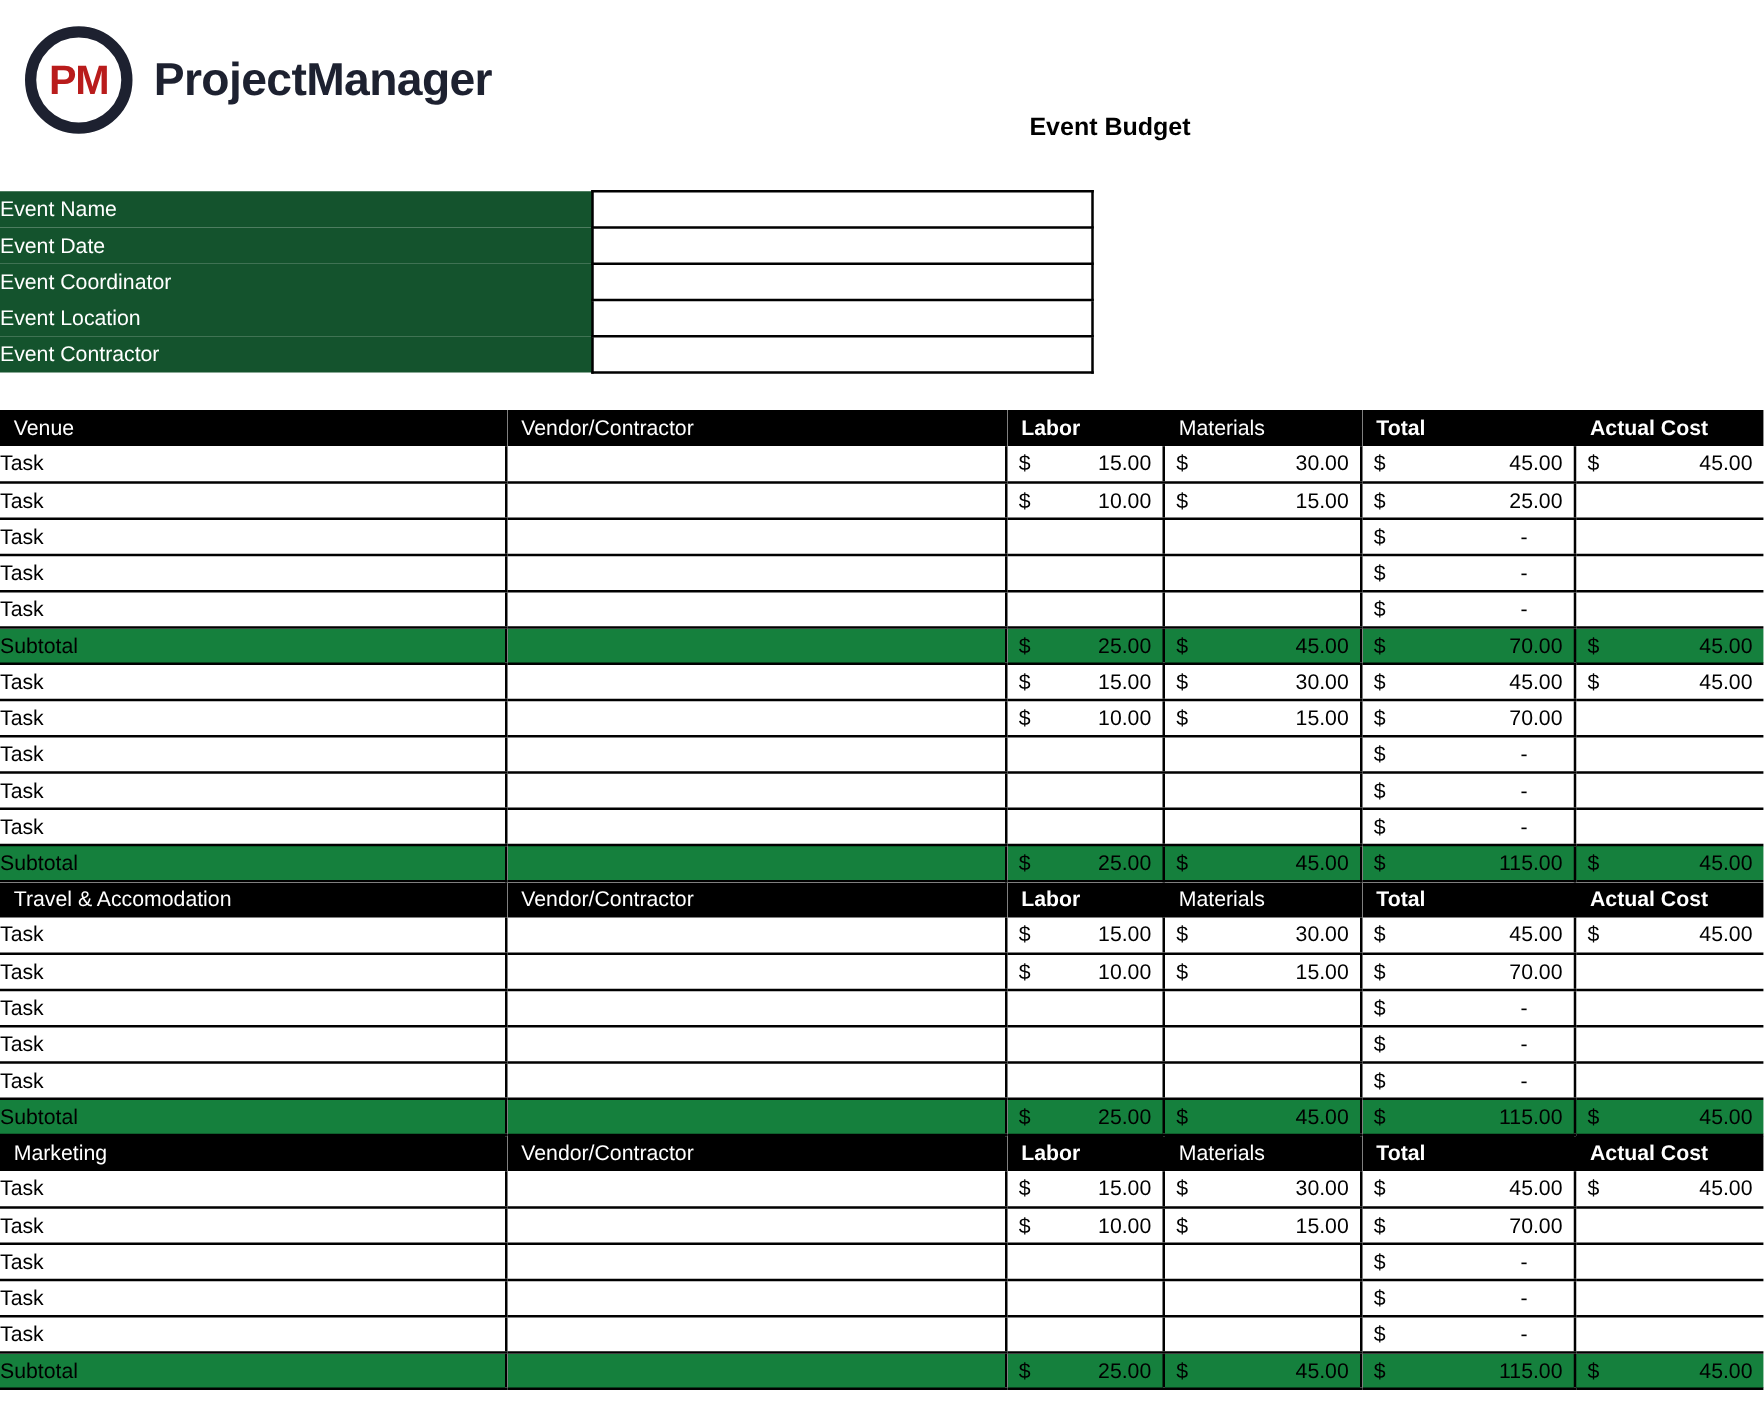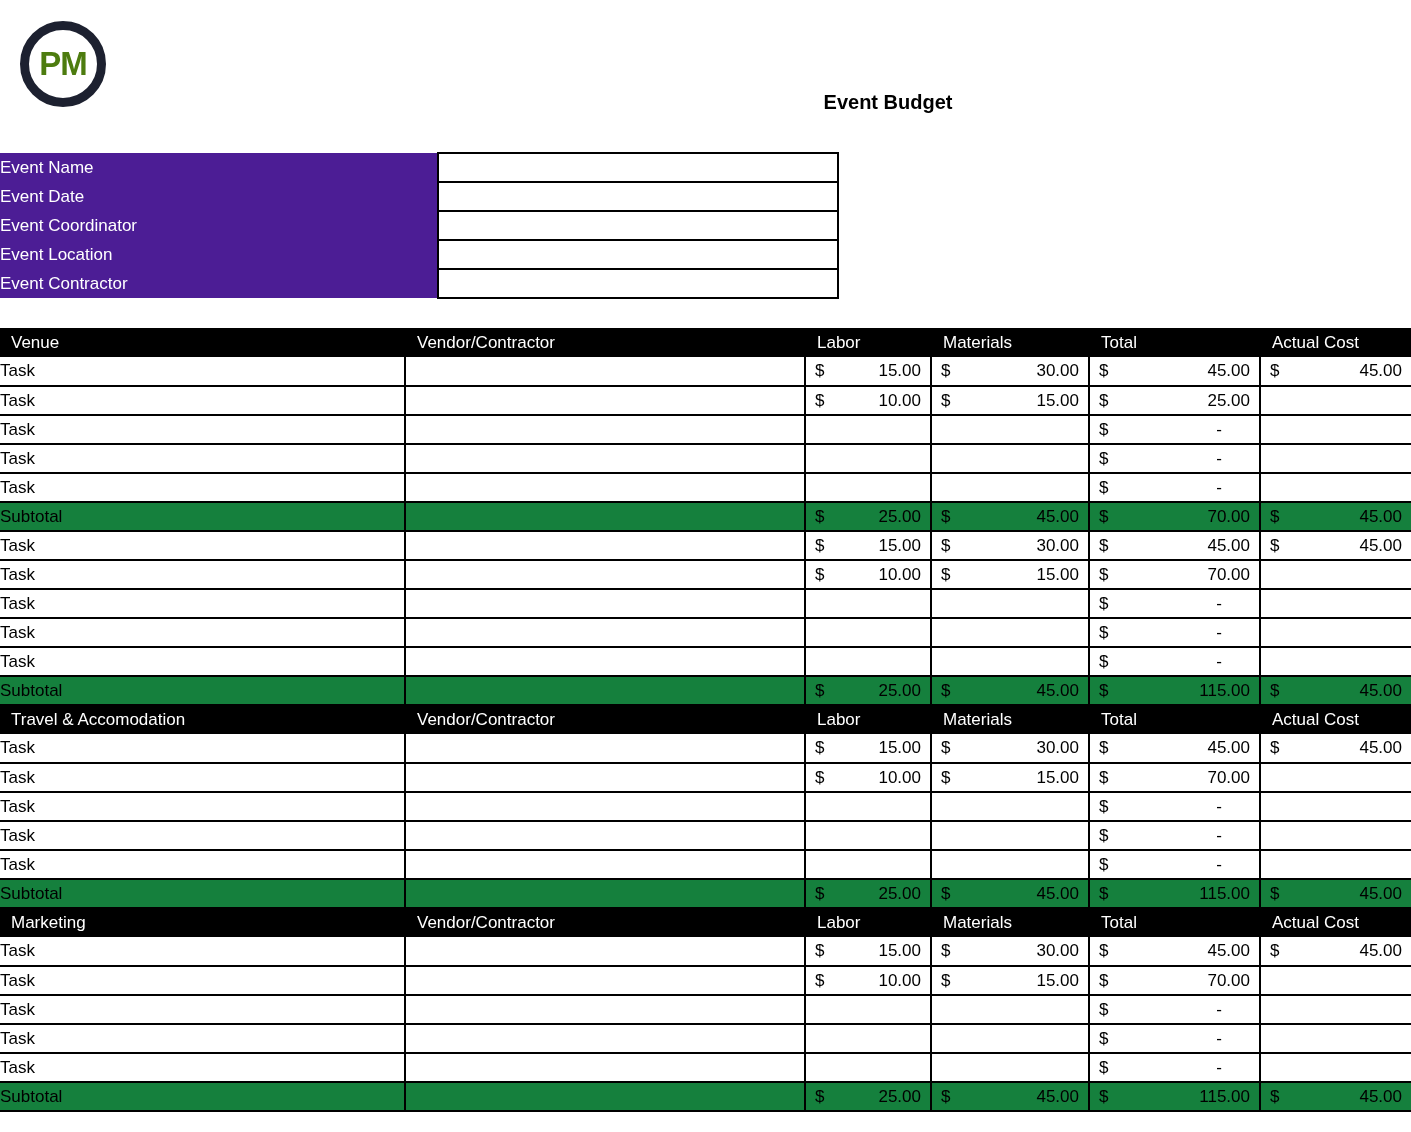--- a/index.html
+++ b/index.html
@@ -3,57 +3,58 @@
 <meta charset="utf-8">
 <style>
   html,body{margin:0;padding:0;background:#ffffff;}
   .page{position:relative;width:1411px;height:1132px;background:#ffffff;overflow:hidden;
         font-family:"Liberation Sans",sans-serif;color:#000;}
 
   
   .brand{position:absolute;top:21px;left:20px;display:flex;align-items:center;gap:17px;}
   .logo-circle{width:86px;height:86px;border-radius:50%;border:9px solid #1d2130;
                box-sizing:border-box;display:flex;align-items:center;justify-content:center;background:#fff;}
-  .logo-pm{font-size:33px;font-weight:bold;color:#4d7c0f;letter-spacing:-1px;}
+  .logo-pm{font-size:33px;font-weight:bold;color:#b91c1c;letter-spacing:-1px;}
   .brand-name{font-size:37px;font-weight:bold;color:#1d2130;letter-spacing:-0.5px;}
 
   
   .title{position:absolute;top:91px;left:888px;transform:translateX(-50%);
          font-size:20px;font-weight:bold;white-space:nowrap;}
 
   
   .info-table{position:absolute;top:152px;left:0;border-collapse:collapse;}
   .info-table td{height:29px;box-sizing:border-box;padding:0;font-size:17px;}
-  .info-label{width:438px;background:#4c1d95;color:#fff;padding-left:5px;}
+  .info-label{width:474px;background:#14532d;color:#fff;padding-left:5px;}
   .info-value{width:400px;background:#fff;border:2px solid #000;}
 
   
   .budget{position:absolute;top:328px;left:0;width:1411px;border-collapse:collapse;
           table-layout:fixed;}
   .budget td{height:29px;box-sizing:border-box;padding:0;overflow:hidden;
              white-space:nowrap;font-size:17px;vertical-align:middle;}
   .budget td.vline{border-left:2px solid #000;}
   .budget tr.gridrow td{border-bottom:2px solid #000;}
   .sec-hdr td{background:#000;color:#fff;}
   .sec-hdr .lbl{padding-left:11px;}
-  .bold{font-weight:normal;}
+  .bold{font-weight:bold;}
   .task-label,.subtotal-label{padding-left:4px;}
   .subtotal-row td{background:#15803d;}
   .cellflex{display:flex;justify-content:space-between;align-items:center;height:100%;padding:0 9px;}
   .amt.dash{margin-right:28px;}
 </style>
 </head>
 <body>
 
 <div class="page">
 
   <div class="brand">
     <div class="logo-circle">
       <span class="logo-pm">PM</span>
     </div>
+    <span class="brand-name">ProjectManager</span>
   </div>
 
   <div class="title">Event Budget</div>
 
   <table class="info-table">
     <tbody>
         <tr>
           <td class="info-label">Event Name</td>
           <td class="info-value"></td>
         </tr>

